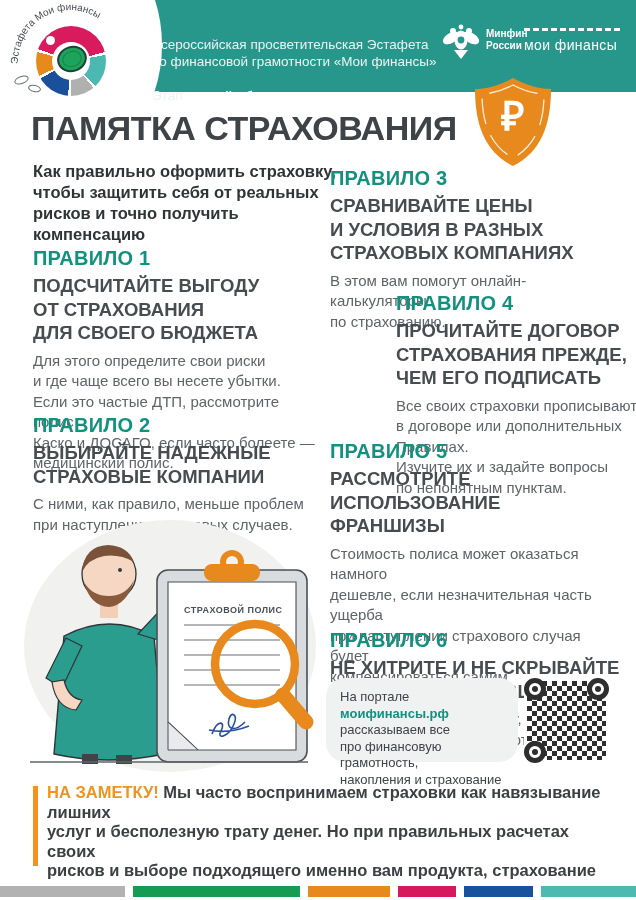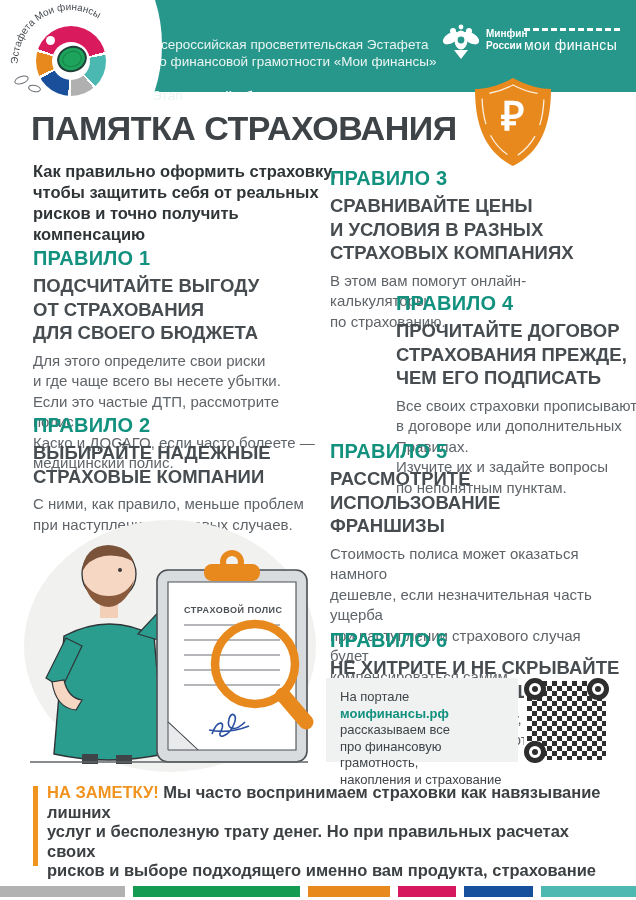--- a/index.html
+++ b/index.html
@@ -40,21 +40,21 @@
   .rule-title { margin-top:4px; font-size:18.5px; font-weight:bold; color:#474c50; line-height:23.5px; white-space:pre-line; }
   .rule-body { margin-top:6px; font-size:15px; color:#5f6469; line-height:20.5px; white-space:pre-line; }
   .r1 { left:33px; top:247px; } .r2 { left:33px; top:414px; }
   .r3 { left:330px; top:167px; } .r4 { left:348px; top:292px;margin-left:48px; }
   .r5 { left:330px; top:440px; } .r6 { left:330px; top:595px;margin-top:34px; }
 
   
   .illus { position:absolute; left:12px; top:512px; width:310px; height:268px; }
 
   
-  .portal-box { position:absolute; left:326px; top:678px; width:192px; height:84px; background:#f0f1f1; border-radius:0; padding:11px 14px; font-size:13px; color:#3f4449; line-height:16.5px; white-space:pre-line; }
+  .portal-box { position:absolute; left:326px; top:678px; width:192px; height:84px; background:#f0f1f1; border-radius:19px; padding:11px 14px; font-size:13px; color:#3f4449; line-height:16.5px; white-space:pre-line; }
   .portal-link { color:#12917f; font-weight:bold; }
   .qr { position:absolute; left:524px; top:678px; width:85px; height:85px; background:#fff; }
   .qr-pattern { position:absolute; inset:3px; background:repeating-conic-gradient(#2e2e2e 0% 25%, #fff 0% 50%) 0 0 / 10px 10px; }
   .qr-finder { position:absolute; width:22px; height:22px; border:5px solid #2e2e2e; border-radius:50%; background:#fff; }
   .qr-finder::after { content:''; position:absolute; left:3px; top:3px; width:6px; height:6px; border-radius:50%; background:#2e2e2e; }
   .qf-tl { left:0; top:0; } .qf-tr { right:0; top:0; } .qf-bl { left:0; bottom:0; }
 
   
   .note-bar { position:absolute; left:33px; top:786px; width:4.5px; height:80px; background:#f0931f; }
   .note { position:absolute; left:47px; top:783px; width:575px; font-size:16.5px; font-weight:bold; color:#3c4043; line-height:19.5px; white-space:pre-line; }

